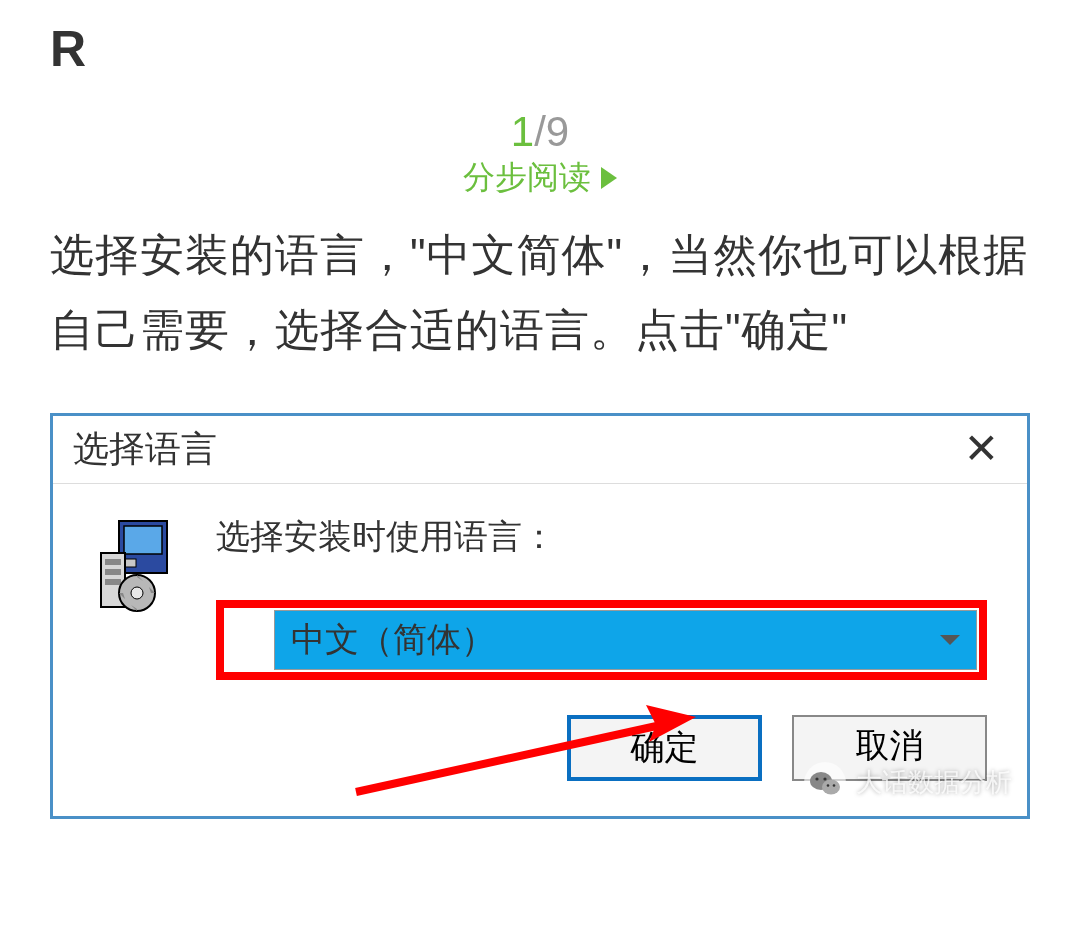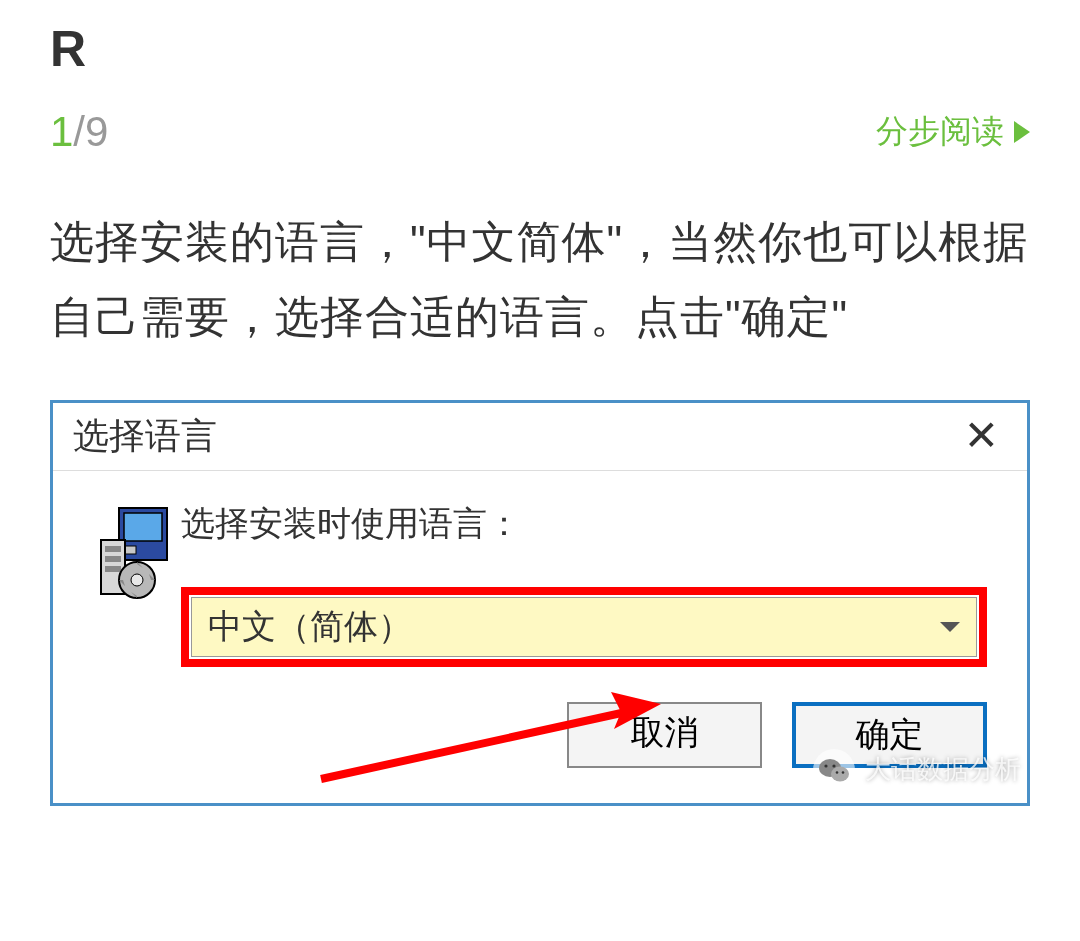--- a/index.html
+++ b/index.html
@@ -13,21 +13,22 @@
     .section-title {
       font-size: 50px;
       font-weight: 700;
       color: #333;
       margin-bottom: 30px;
     }
     .header-row {
       display: flex;
       justify-content: space-between;
       align-items: center;
-      margin-bottom: 49px;
+      margin-bottom: 18px;
+      flex-direction: column;
     }
     .pagination {
       font-size: 42px;
       color: #999;
       font-weight: 400;
     }
     .pagination .current {
       color: #6bbf3e;
     }
     .step-read {
@@ -75,20 +76,21 @@
       font-size: 42px;
       color: #333;
       font-weight: 300;
       line-height: 1;
       padding: 0 8px;
     }
     .dialog-body {
       padding: 30px 40px 35px 40px;
       display: flex;
       align-items: flex-start;
+      gap: 35px;
       position: relative;
     }
     .installer-icon {
       flex-shrink: 0;
       margin-top: 5px;
     }
     .body-right {
       flex: 1;
     }
     .prompt-label {
@@ -97,26 +99,27 @@
       font-family: "SimSun", serif;
       margin-bottom: 40px;
     }
     .dropdown-wrap {
       border: 8px solid #ff0000;
       padding: 2px;
       margin-bottom: 35px;
     }
     .dropdown {
       border: 1px solid #999;
-      background: #fef9c3;
+      background: #0ea5e9;
       display: flex;
       align-items: center;
       justify-content: space-between;
       padding: 8px 16px;
       height: 60px;
+      margin-left: 48px;
     }
     .dropdown-text {
       font-size: 34px;
       color: #333;
       font-family: "SimSun", serif;
     }
     .chevron-down-icon {
       width: 0;
       height: 0;
       border-left: 10px solid transparent;
@@ -144,21 +147,21 @@
       border: 4px solid #0a6fc1;
     }
     .arrow-svg {
       position: absolute;
       left: 135px;
       bottom: -16px;
       pointer-events: none;
     }
     .watermark {
       position: absolute;
-      right: 6px;
+      right: 15px;
       bottom: 12px;
       display: flex;
       align-items: center;
       gap: 10px;
       color: rgba(255,255,255,0.78);
       font-size: 26px;
       text-shadow: 0 0 4px rgba(0,0,0,0.35);
       pointer-events: none;
     }
     .wm-logo {
@@ -214,22 +217,22 @@
         <div class="dropdown">
           <span class="dropdown-text">中文（简体）</span>
           <span class="chevron-down-icon"></span>
         </div>
       </div>
       <div class="buttons-row">
         <svg class="arrow-svg" width="360" height="110" viewBox="0 0 360 110">
           <path d="M 5 105 L 310 38" stroke="#ff0000" stroke-width="8" fill="none"></path>
           <path d="M 345 30 L 295 18 L 305 38 L 298 55 Z" fill="#ff0000"></path>
         </svg>
+        <div class="btn ok">确定</div>
         <div class="btn">取消</div>
-        <div class="btn ok">确定</div>
       </div>
     </div>
     <div class="watermark">
       <div class="wm-logo">
         <svg width="30" height="26" viewBox="0 0 30 26">
           <ellipse cx="11" cy="11" rx="11" ry="9" fill="#888"></ellipse>
           <ellipse cx="21" cy="17" rx="9" ry="7.5" fill="#aaa"></ellipse>
           <circle cx="7" cy="9" r="1.6" fill="#333"></circle>
           <circle cx="15" cy="9" r="1.6" fill="#333"></circle>
           <circle cx="18" cy="15.5" r="1.3" fill="#333"></circle>

